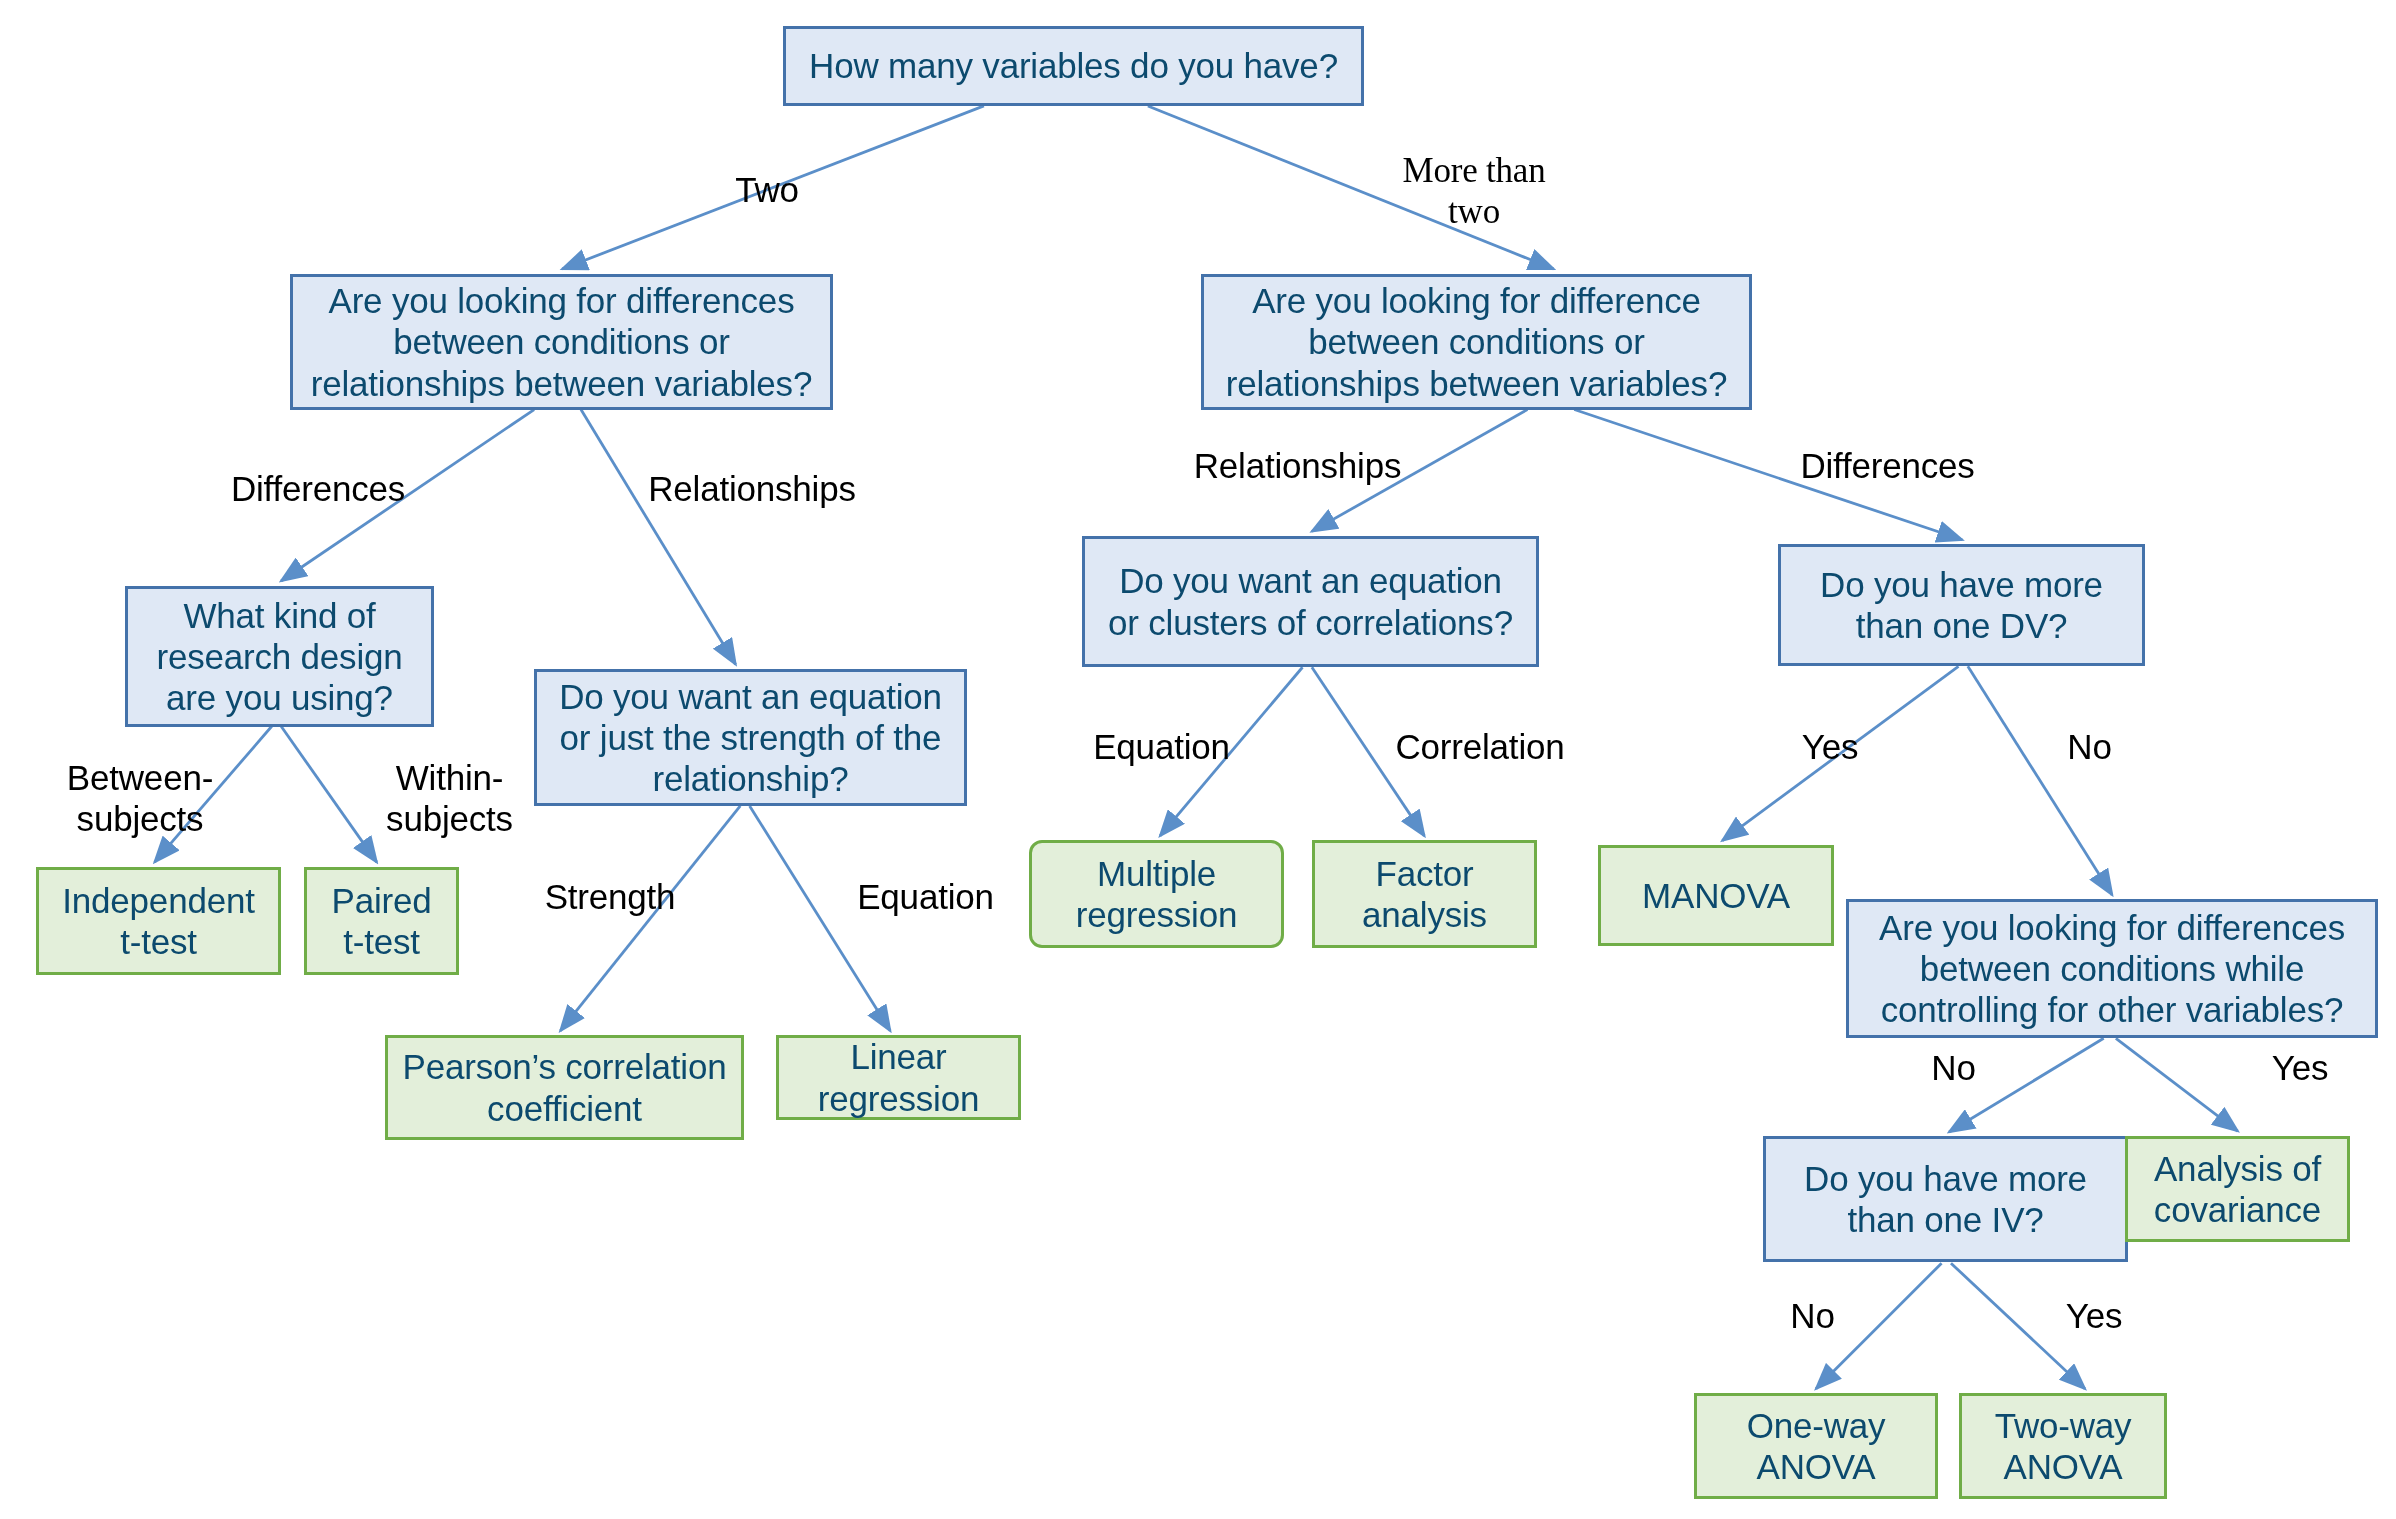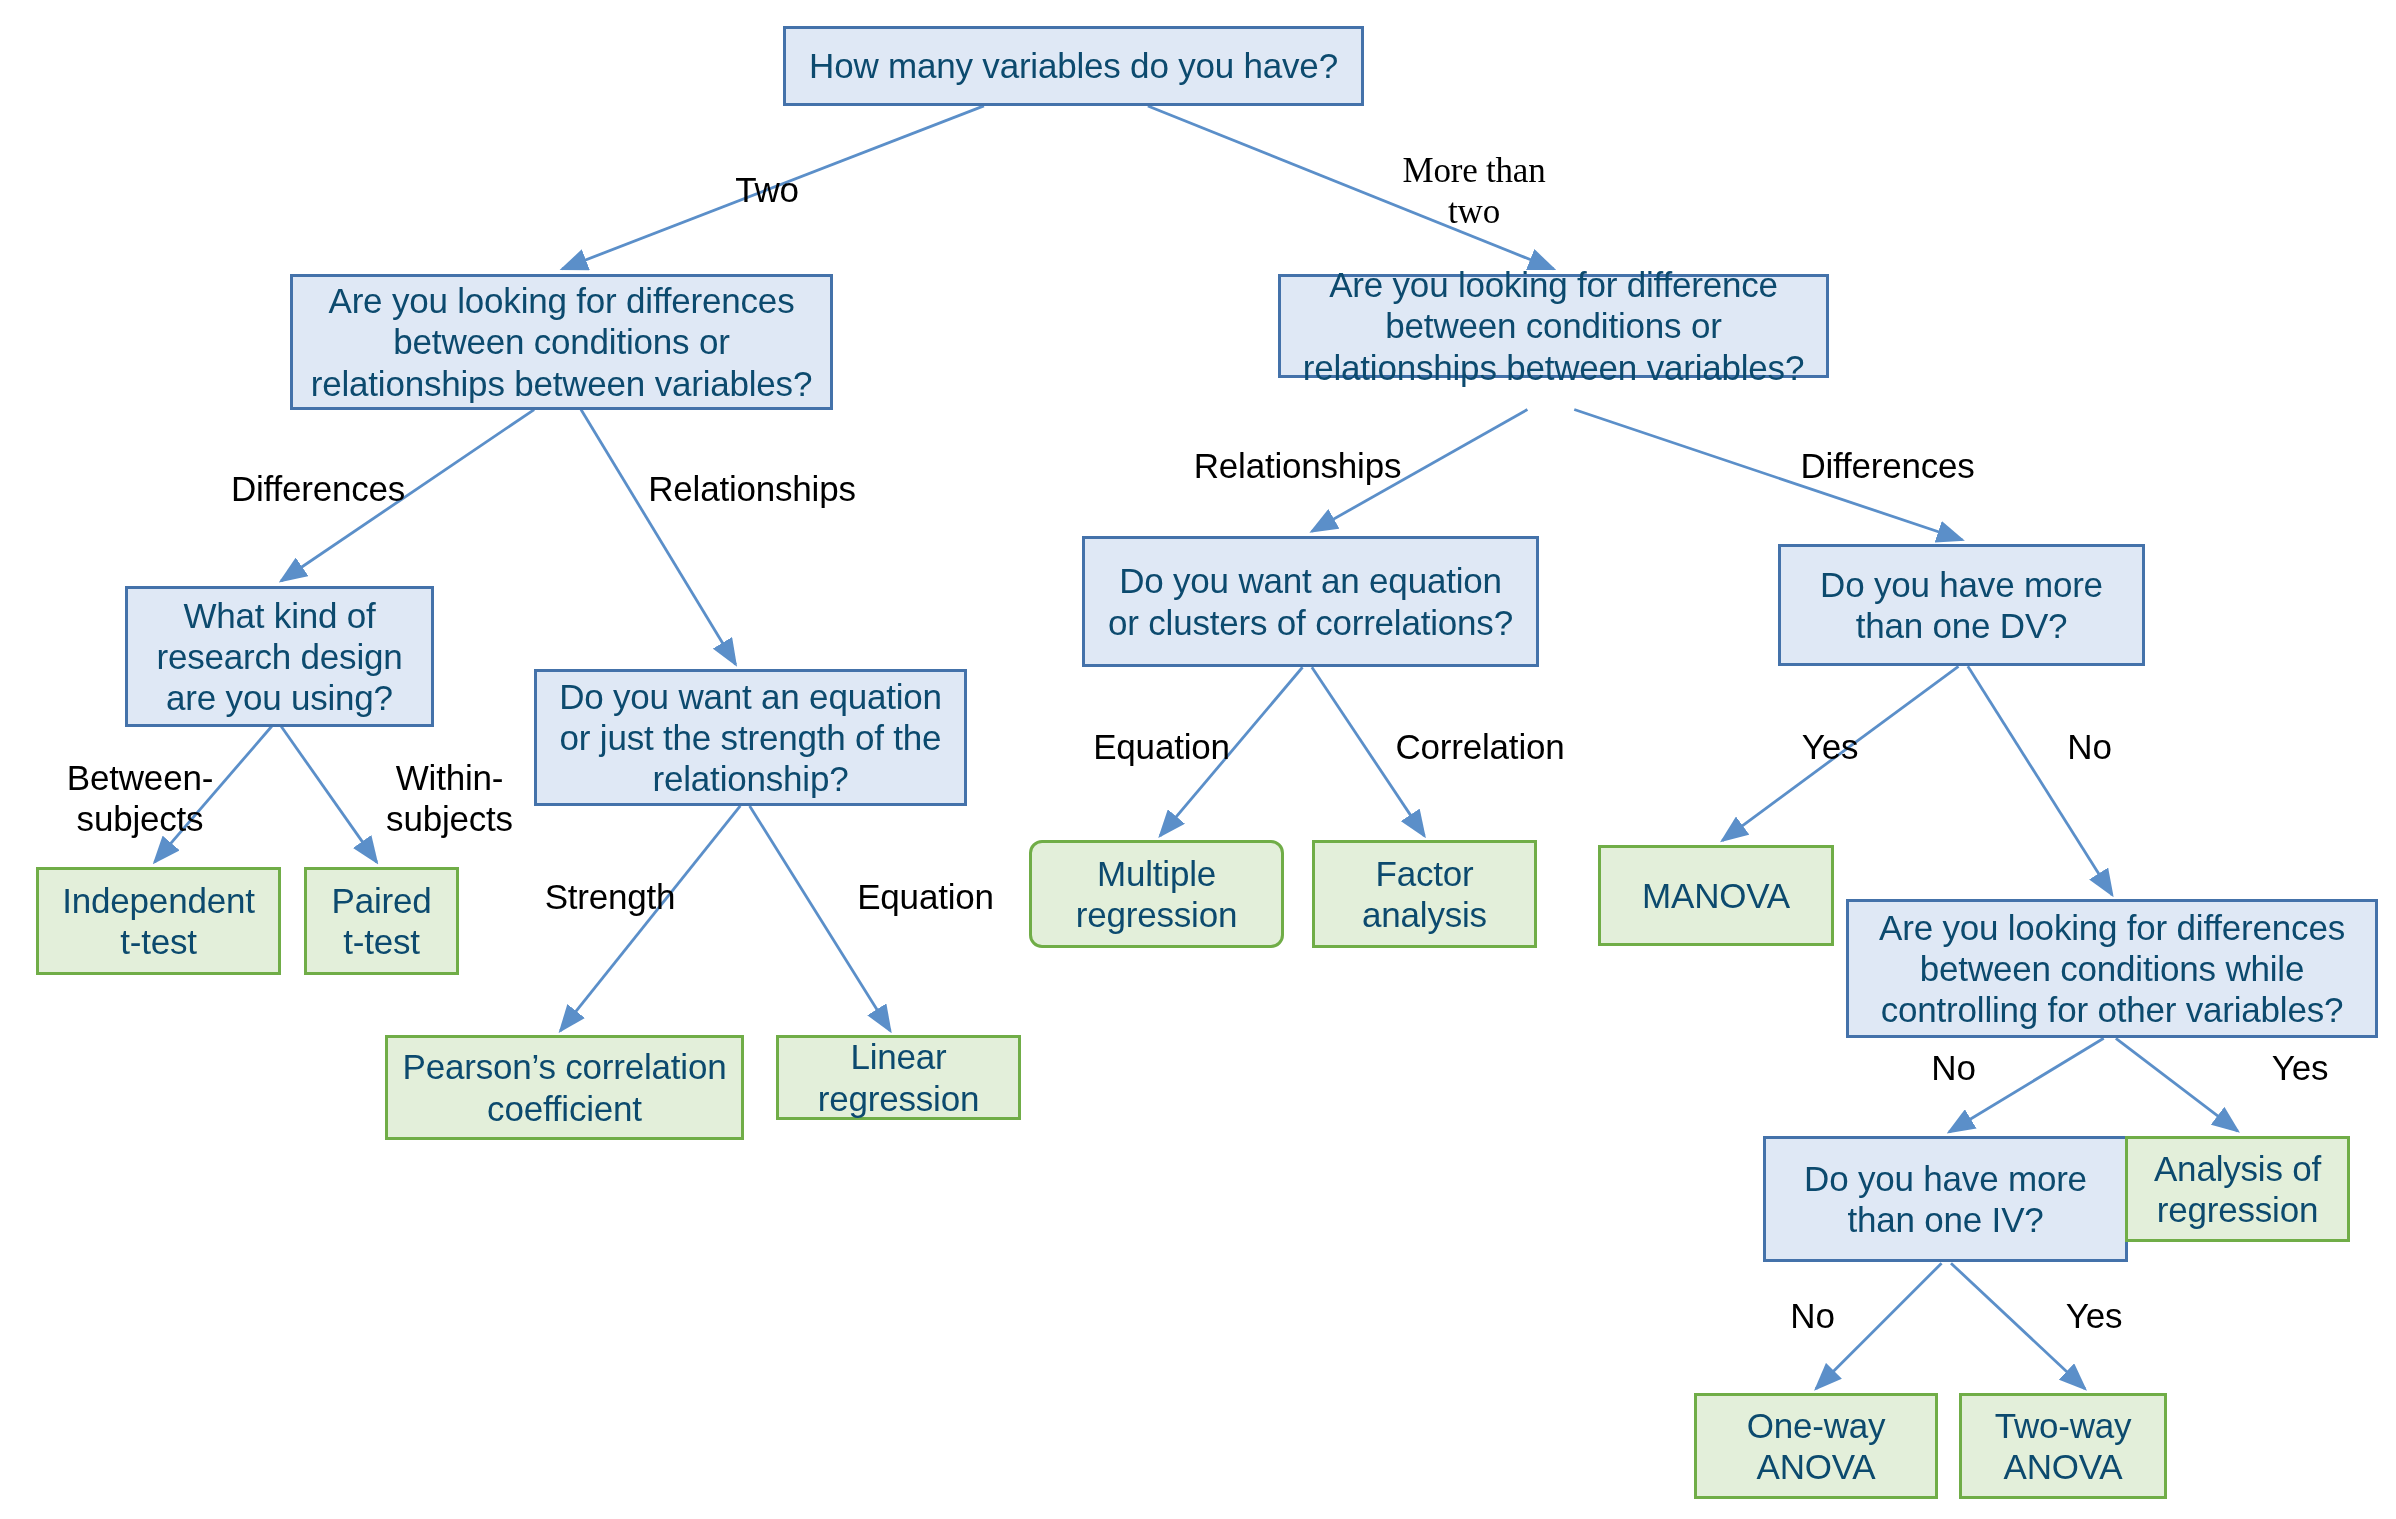--- a/index.html
+++ b/index.html
@@ -84,21 +84,21 @@
         <line x1="2258" y1="1108" x2="2388" y2="1207" stroke="#5b8fc9" stroke-width="3" marker-end="url(#arrowhead)"></line>
         <line x1="2072" y1="1348" x2="1938" y2="1482" stroke="#5b8fc9" stroke-width="3" marker-end="url(#arrowhead)"></line>
         <line x1="2082" y1="1348" x2="2225" y2="1482" stroke="#5b8fc9" stroke-width="3" marker-end="url(#arrowhead)"></line>
       </g>
   </svg>
   <div id="node-layer">
       <div class="node question" style="left: 783px; top: 26px; width: 581px; height: 80px;">How many variables do you have?</div>
       <div class="node question" style="left: 290px; top: 274px; width: 543px; height: 136px;">Are you looking for differences
 between conditions or
 relationships between variables?</div>
-      <div class="node question" style="left: 1278px; top: 274px; width: 551px; height: 104px;">Are you looking for difference
+      <div class="node question" style="left: 1201px; top: 274px; width: 551px; height: 136px;">Are you looking for difference
 between conditions or
 relationships between variables?</div>
       <div class="node question" style="left: 125px; top: 586px; width: 309px; height: 141px;">What kind of
 research design
 are you using?</div>
       <div class="node question" style="left: 534px; top: 669px; width: 433px; height: 137px;">Do you want an equation
 or just the strength of the
 relationship?</div>
       <div class="node question" style="left: 1082px; top: 536px; width: 457px; height: 131px;">Do you want an equation
 or clusters of correlations?</div>
@@ -116,21 +116,21 @@
       <div class="node answer" style="left: 385px; top: 1035px; width: 359px; height: 105px;">Pearson’s correlation
 coefficient</div>
       <div class="node answer" style="left: 776px; top: 1035px; width: 245px; height: 85px;">Linear
 regression</div>
       <div class="node answer" style="left: 1029px; top: 840px; width: 255px; height: 108px; border-radius: 13px;">Multiple
 regression</div>
       <div class="node answer" style="left: 1312px; top: 840px; width: 225px; height: 108px;">Factor
 analysis</div>
       <div class="node answer" style="left: 1598px; top: 845px; width: 236px; height: 101px;">MANOVA</div>
       <div class="node answer" style="left: 2125px; top: 1136px; width: 225px; height: 106px;">Analysis of
-regression</div>
+covariance</div>
       <div class="node answer" style="left: 1694px; top: 1393px; width: 244px; height: 106px;">One-way
 ANOVA</div>
       <div class="node answer" style="left: 1959px; top: 1393px; width: 208px; height: 106px;">Two-way
 ANOVA</div>
     </div>
   <div id="label-layer">
       <div class="edge-label" style="left: 706px; top: 169px; width: 122px;">Two</div>
       <div class="edge-label" style="left: 1371px; top: 150px; width: 206px; font-family: Liberation Serif, serif;">More than
 two</div>
       <div class="edge-label" style="left: 215px; top: 468px; width: 206px;">Differences</div>

